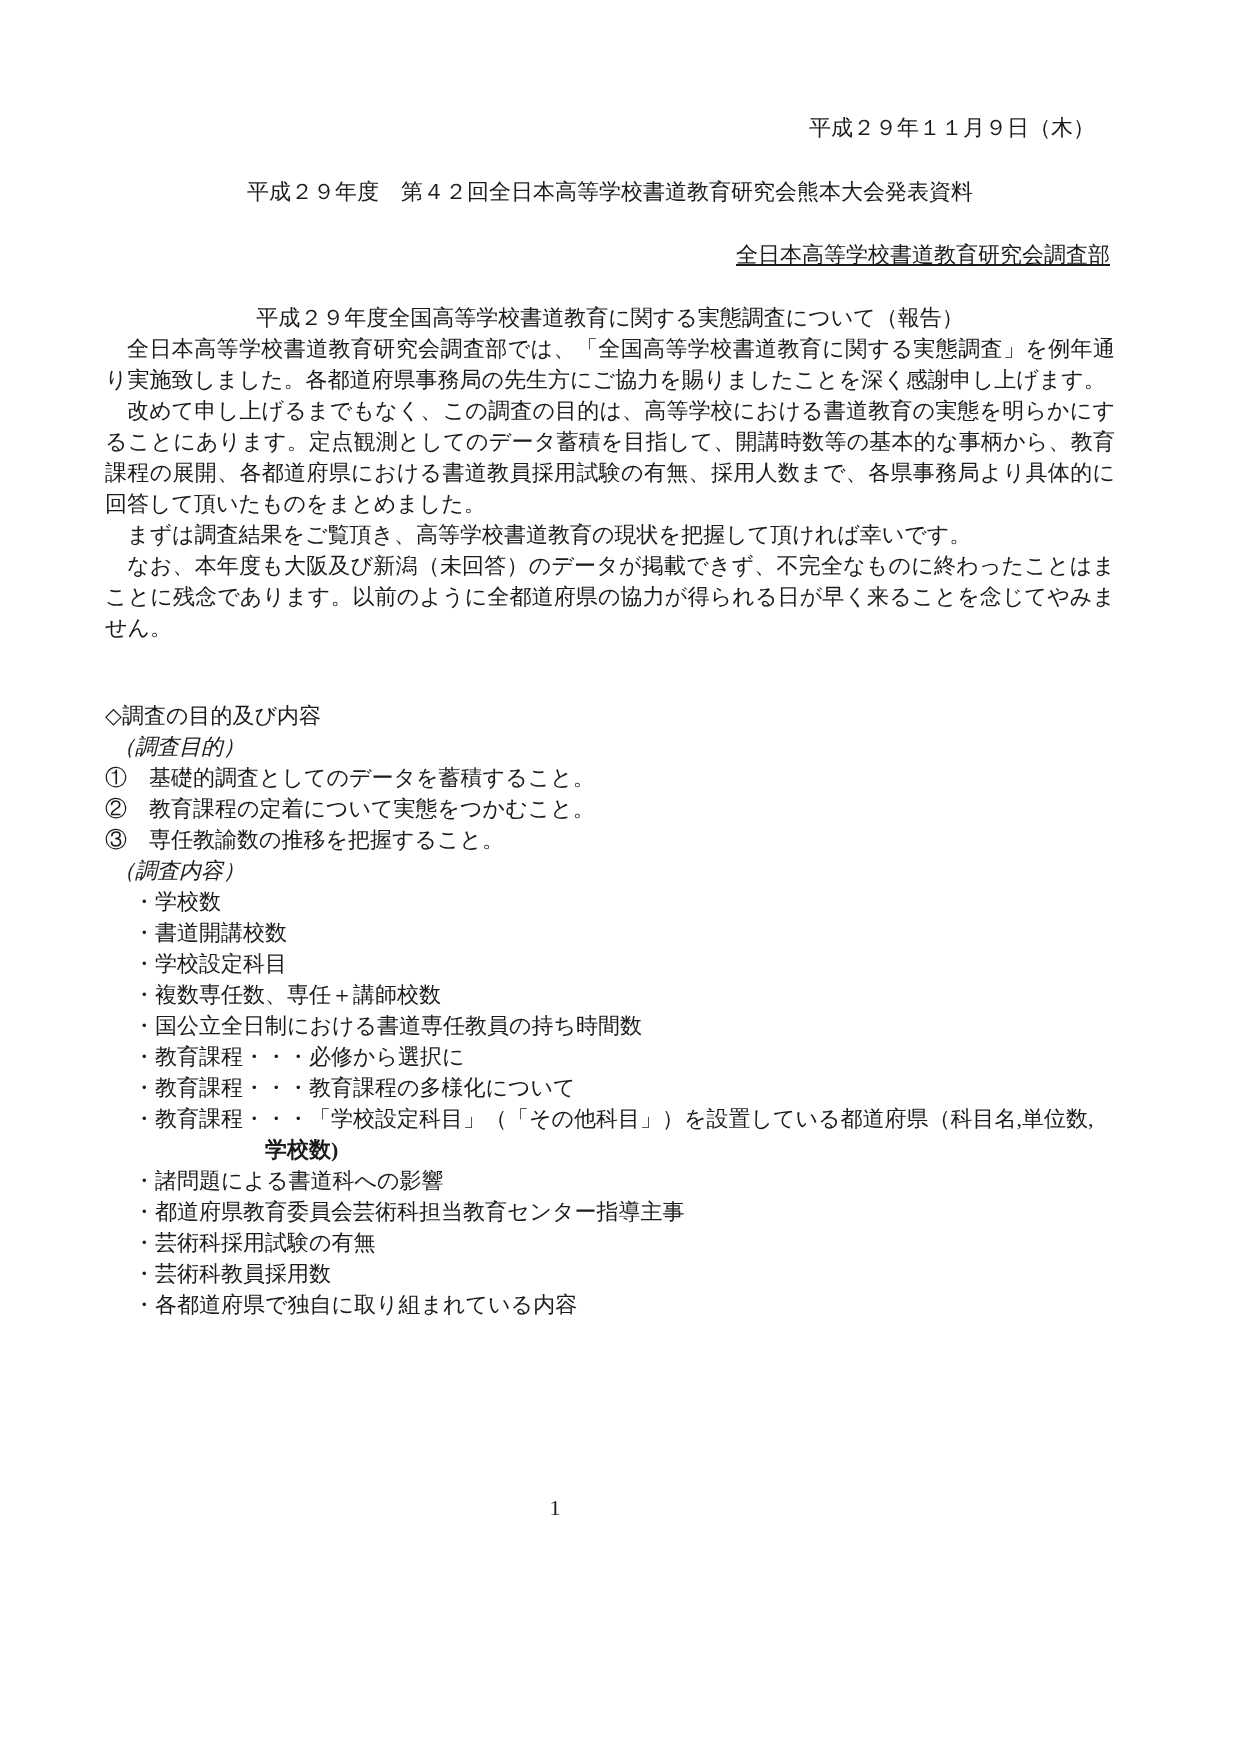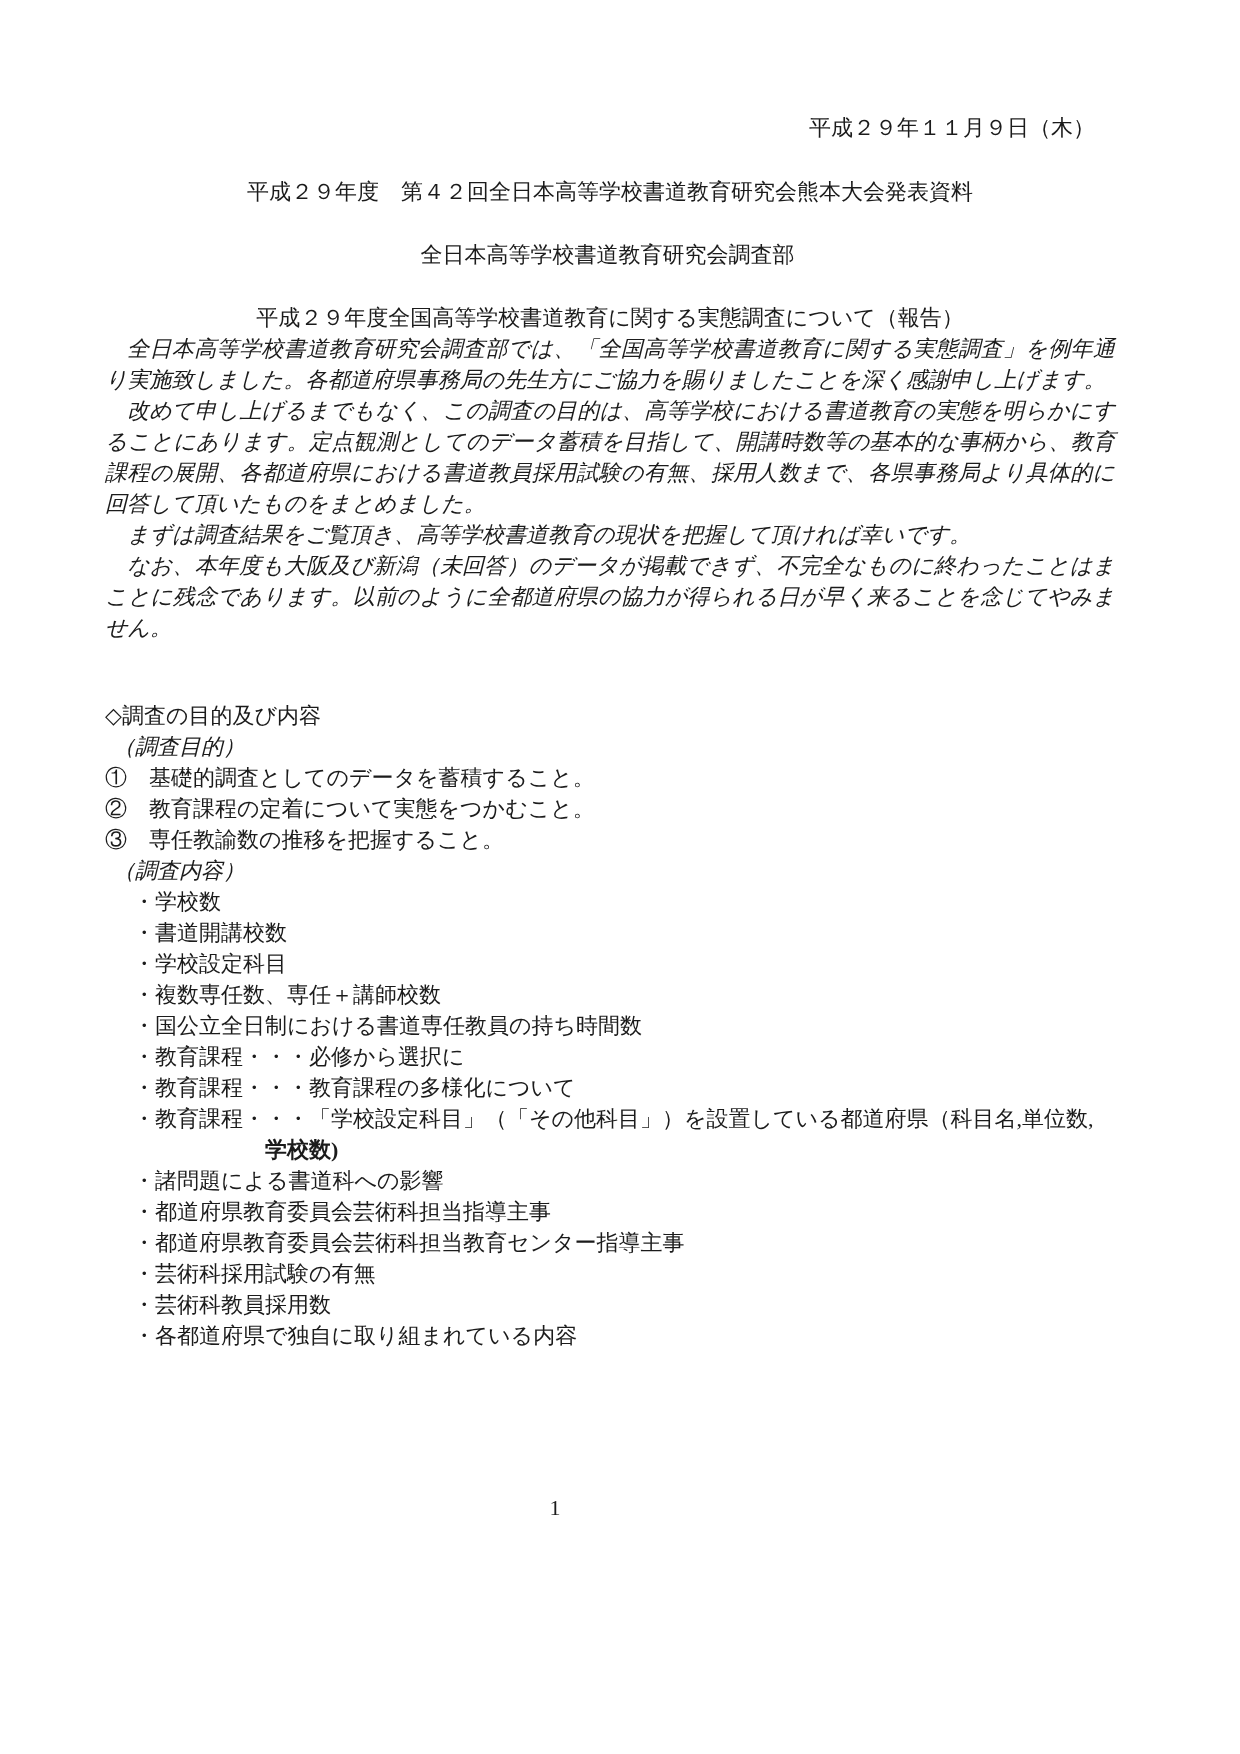--- a/index.html
+++ b/index.html
@@ -31,35 +31,35 @@
     margin-top: 112px;
     text-align: right;
     padding-right: 20px;
   }
   .conference-line {
     margin-top: 33px;
     text-align: center;
   }
   .organization-line {
     margin-top: 32px;
-    text-align: center;
+    text-align: right;
     padding-right: 5px;
+    text-decoration: underline;
   }
   .doc-title {
     margin-top: 32px;
     text-align: center;
   }
   .section-heading {
     margin-top: 40px;
   }
   .para {
     margin: 0;
     text-indent: 1em;
     text-align: justify;
-    font-style: italic;
   }
   .survey-heading {
     margin-top: 57px;
   }
   .sub-label {
     padding-left: 8px;
     font-style: italic;
   }
   .purpose-item {
     white-space: nowrap;
@@ -112,21 +112,20 @@
       <div class="line content-item">・学校数</div>
       <div class="line content-item">・書道開講校数</div>
       <div class="line content-item">・学校設定科目</div>
       <div class="line content-item">・複数専任数、専任＋講師校数</div>
       <div class="line content-item">・国公立全日制における書道専任教員の持ち時間数</div>
       <div class="line content-item">・教育課程・・・必修から選択に</div>
       <div class="line content-item">・教育課程・・・教育課程の多様化について</div>
       <div class="line content-item">・教育課程・・・「学校設定科目」（「その他科目」）を設置している都道府県（科目名,単位数,</div>
       <div class="line content-item continuation">学校数)</div>
       <div class="line content-item">・諸問題による書道科への影響</div>
-      <div class="line content-item">・都道府県教育委員会芸術科担当指導主事</div>
       <div class="line content-item">・都道府県教育委員会芸術科担当教育センター指導主事</div>
       <div class="line content-item">・芸術科採用試験の有無</div>
       <div class="line content-item">・芸術科教員採用数</div>
       <div class="line content-item">・各都道府県で独自に取り組まれている内容</div>
     </section>
 
   </div>
 
   <div class="page-number">1</div>
 </div>

